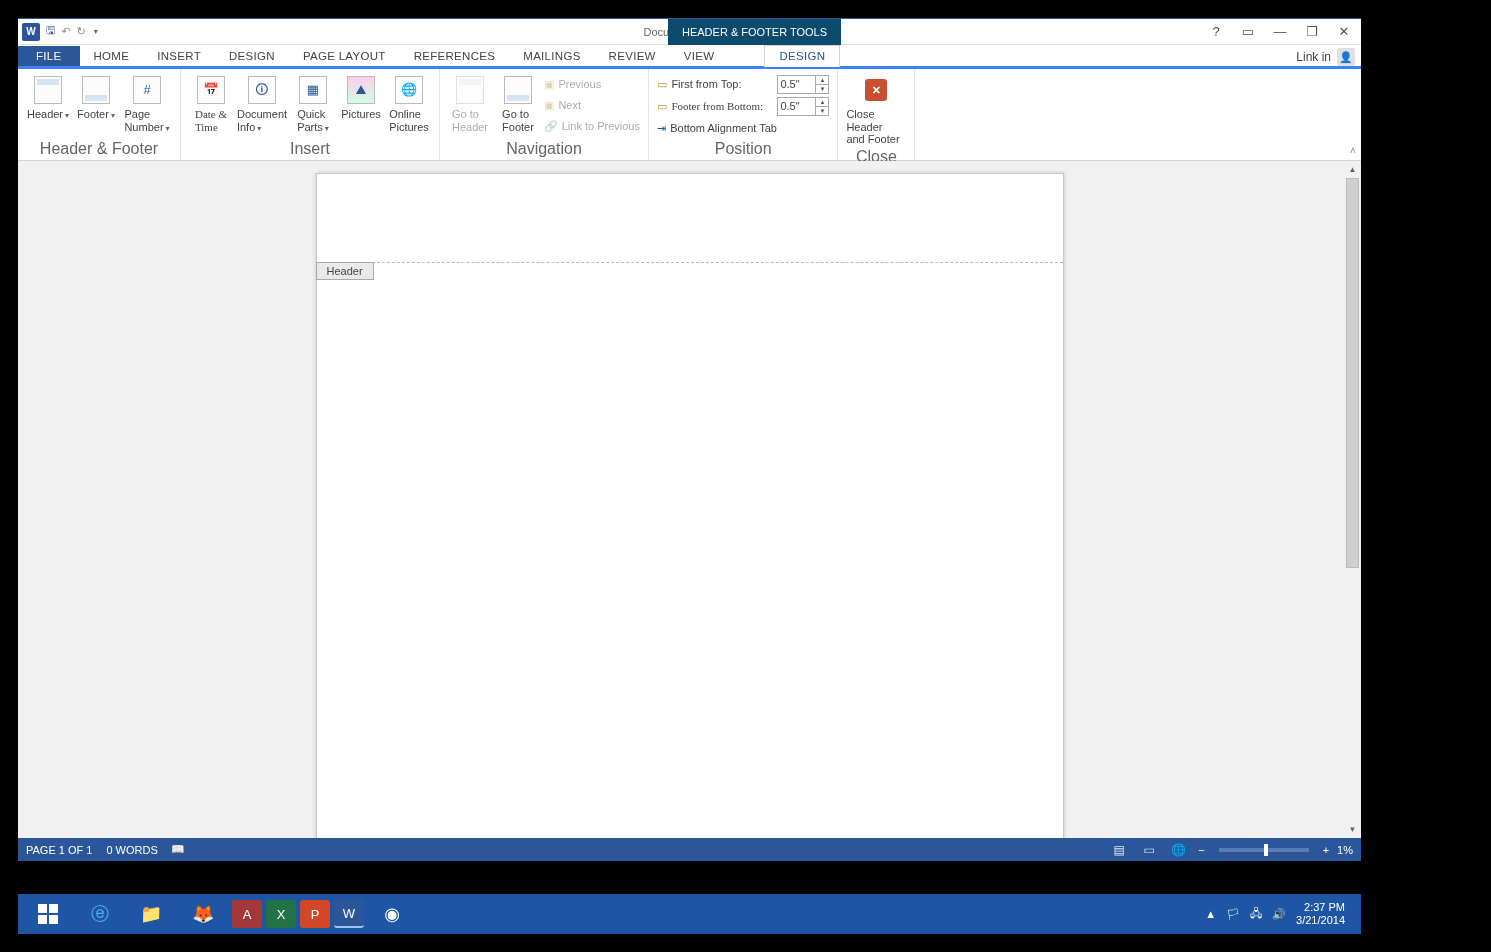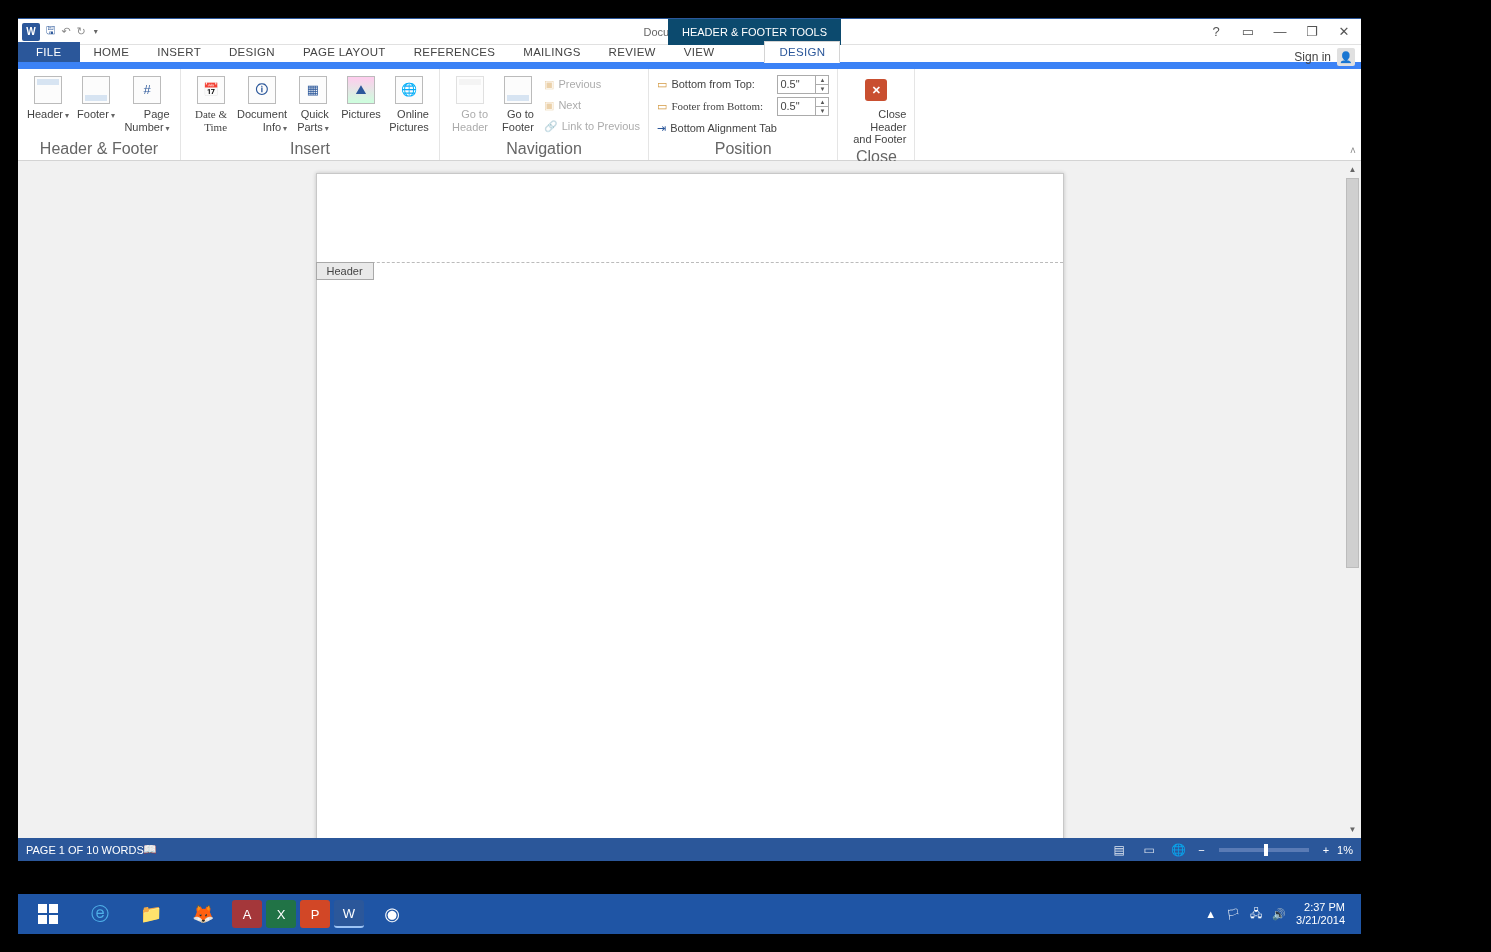--- a/index.html
+++ b/index.html
@@ -5,56 +5,56 @@
 * { box-sizing: border-box; margin: 0; padding: 0; font-family: "Segoe UI", Tahoma, sans-serif; }
 body { width: 1491px; height: 952px; background: #000; overflow: hidden; position: relative; }
 .app { position: absolute; top: 18px; left: 18px; width: 1343px; height: 843px; background: #fff; display: flex; flex-direction: column; border-top: 1px solid #2b579a; }
 .titlebar { height: 26px; background: #fff; display: flex; align-items: center; font-size: 11px; color: #444; position: relative; border-bottom: 1px solid #e1e1e1; }
 .qat { display: flex; align-items: center; gap: 6px; padding-left: 4px; }
 .qat .w-icon { width: 18px; height: 18px; background: #2b579a; color: #fff; display:flex; align-items:center; justify-content:center; font-size:10px; font-weight:bold; border-radius:2px;}
 .title-center { position: absolute; left: 50%; transform: translateX(-50%); color:#666; }
 .title-contextual { position:absolute; left:622px; top:0; height:26px; background:#0c4a6e; color:#fff; padding:0 14px; display:flex; align-items:center; font-size:11px;margin-left:28px;}
 .title-right { position:absolute; right:4px; display:flex; align-items:center; gap:6px;}
 .winbtn { width:26px; height:22px; display:flex; align-items:center; justify-content:center; color:#555; font-size:13px;}
-.tabs { height:24px; background:#fff; display:flex; align-items:flex-end; font-size:12px; border-bottom:7px solid #3b82f6; position:relative;}
+.tabs { height:24px; background:#fff; display:flex; align-items:flex-end; font-size:12px; border-bottom:3px solid #3b82f6; position:relative;}
 .tab { padding:4px 14px; color:#444; cursor:default; text-transform:uppercase; letter-spacing:.3px; font-size:11.5px;}
 .tab.file { background:#2b579a; color:#fff; padding:4px 18px;}
 .tab.contextual-active { color:#2b579a; border:1px solid #d4d4d4; border-bottom:1px solid #fff; background:#fff; margin-bottom:-1px;}
 .signin { position:absolute; right:6px; top:3px; font-size:12px; color:#444; display:flex; align-items:center; gap:6px;}
 .signin .avatar { width:18px; height:18px; background:#e0e0e0; border-radius:2px; display:flex; align-items:center; justify-content:center; color:#999; font-size:11px;}
 .ribbon { height:92px; background:#fff; border-bottom:1px solid #d4d4d4; display:flex; font-size:11px; color:#444; }
 .group { border-right:1px solid #e5e5e5; padding:3px 8px 2px 8px; display:flex; flex-direction:column; }
 .group-body { flex:1; display:flex; align-items:flex-start; gap:4px;}
 .group-label { text-align:center; font-size:16px; color:#666; padding-top:2px;}
 .bigbtn { width:50px; display:flex; flex-direction:column; align-items:center; gap:2px; padding-top:2px; text-align:center; line-height:1.15;}
 .bigbtn.narrow { width:44px; }
 .bigbtn.wide { width:60px; }
 .bigbtn .ico { height:32px; display:flex; align-items:center; justify-content:center;}
-.bigbtn .lbl { font-size:11px; text-align:right;}
+.bigbtn .lbl { font-size:11px; text-align:left;}
 .bigbtn.disabled { opacity:.45; }
 .smallrow { display:flex; align-items:center; gap:4px; height:20px; font-size:11px; white-space:nowrap;}
 .smallrow.disabled { opacity:.45;}
 .vcol { display:flex; flex-direction:column; gap:1px; padding-top:2px;}
 .chk { width:12px; height:12px; border:1px solid #888; display:inline-flex; align-items:center; justify-content:center; font-size:9px; color:#2b579a;}
 .spin { width:52px; height:19px; border:1px solid #ababab; display:flex; align-items:center; padding:0 2px; font-size:11px; position:relative; background:#fff;}
 .spin .arrows { position:absolute; right:0; top:0; bottom:0; width:13px; border-left:1px solid #ababab; display:flex; flex-direction:column;}
 .spin .arrows div{flex:1; display:flex; align-items:center; justify-content:center; font-size:6px; color:#555;}
 .spin .arrows div:first-child{border-bottom:1px solid #ababab;}
 .closeico { width:22px; height:22px; background:#c94f30; border-radius:3px; display:flex; align-items:center; justify-content:center; color:#fff; font-weight:bold;}
 .ico-square { width:28px; height:28px; border:1px solid #bbb; background:#fcfcfc; display:flex; align-items:center; justify-content:center; font-size:13px; color:#2b579a; position:relative;}
 .docarea { flex:1; background:#f1f1f1; position:relative; overflow:hidden;}
 .page { position:absolute; top:12px; left:50%; transform:translateX(-50%); width:748px; height:900px; background:#fff; box-shadow:0 0 4px rgba(0,0,0,.2); border:1px solid #c8c8c8;}
 .hdr-dash { position:absolute; top:88px; left:0; right:0; border-top:1px dashed #bbb;}
 .hdr-tag { position:absolute; top:88px; left:-1px; border:1px solid #a9a9a9; background:#e9e9e9; padding:2px 10px; font-size:11px; color:#444;}
 .vscroll { position:absolute; right:0; top:0; bottom:0; width:17px; background:#f1f1f1; display:flex; flex-direction:column; align-items:center;}
 .vscroll .arr { height:17px; width:17px; display:flex; align-items:center; justify-content:center; font-size:8px; color:#666;}
 .vscroll .track { flex:1; width:17px; background:#f1f1f1; position:relative;}
 .vscroll .thumb { position:absolute; top:0; width:13px; left:2px; height:390px; background:#cfcfcf; border:1px solid #bcbcbc;}
 .statusbar { height:23px; background:#2b579a; color:#fff; display:flex; align-items:center; font-size:11px; padding:0 8px;}
-.statusbar .left { display:flex; align-items:center;}
+.statusbar .left { display:flex; gap:14px; align-items:center;}
 .statusbar .right { margin-left:auto; display:flex; align-items:center; gap:8px;}
 .viewbtn { width:22px; height:18px; display:flex; align-items:center; justify-content:center; color:#fff; font-size:12px; opacity:.85;}
 .zoomslider { width:90px; height:4px; background:#5a7bb5; position:relative; margin:0 6px;}
 .zoomslider .h{position:absolute; top:-4px; width:4px; height:12px; background:#fff; left:50%;}
 .taskbar { position:absolute; left:18px; bottom:18px; width:1343px; height:40px; background:#1f55a5; display:flex; align-items:center; padding:0 6px; color:#fff; font-size:11px;}
 .tbtn { width:48px; height:34px; display:flex; align-items:center; justify-content:center; font-size:18px; margin-right:4px;}
 .tbtn.active { background: rgba(255,255,255,.18); border-bottom:2px solid #9cc3f5;}
 .tray { margin-left:auto; display:flex; align-items:center; gap:10px; padding-right:10px;}
 .clock { text-align:right; line-height:1.15;}
 svg { display:block;}
@@ -90,21 +90,21 @@
     <div class="tab">INSERT</div>
     <div class="tab">DESIGN</div>
     <div class="tab">PAGE LAYOUT</div>
     <div class="tab">REFERENCES</div>
     <div class="tab">MAILINGS</div>
     <div class="tab">REVIEW</div>
     <div class="tab">VIEW</div>
     <div style="width:36px;"></div>
     <div class="tab contextual-active">DESIGN</div>
     <div class="signin">
-      <span>Sign in</span>
+      <span>Link in</span>
       <span class="avatar">👤</span>
     </div>
   </div>
 
   <div class="ribbon">
 
     <div class="group">
       <div class="group-body">
         <div class="bigbtn narrow">
           <div class="ico">
@@ -210,21 +210,21 @@
       </div>
       <div class="group-label">Navigation</div>
     </div>
 
 
     <div class="group">
       <div class="group-body">
         <div class="vcol" style="gap:2px;">
           <div class="smallrow">
             <span style="color:#d39b45;">▭</span>
-            <span style="width:102px;display:inline-block;">Bottom from Top:</span>
+            <span style="width:102px;display:inline-block;">First from Top:</span>
             <div class="spin">
                 <span>0.5"</span>
                 <div class="arrows">
                   <div>▲</div>
                   <div>▼</div>
                 </div>
               </div>
           </div>
           <div class="smallrow">
             <span style="color:#d39b45;">▭</span>

